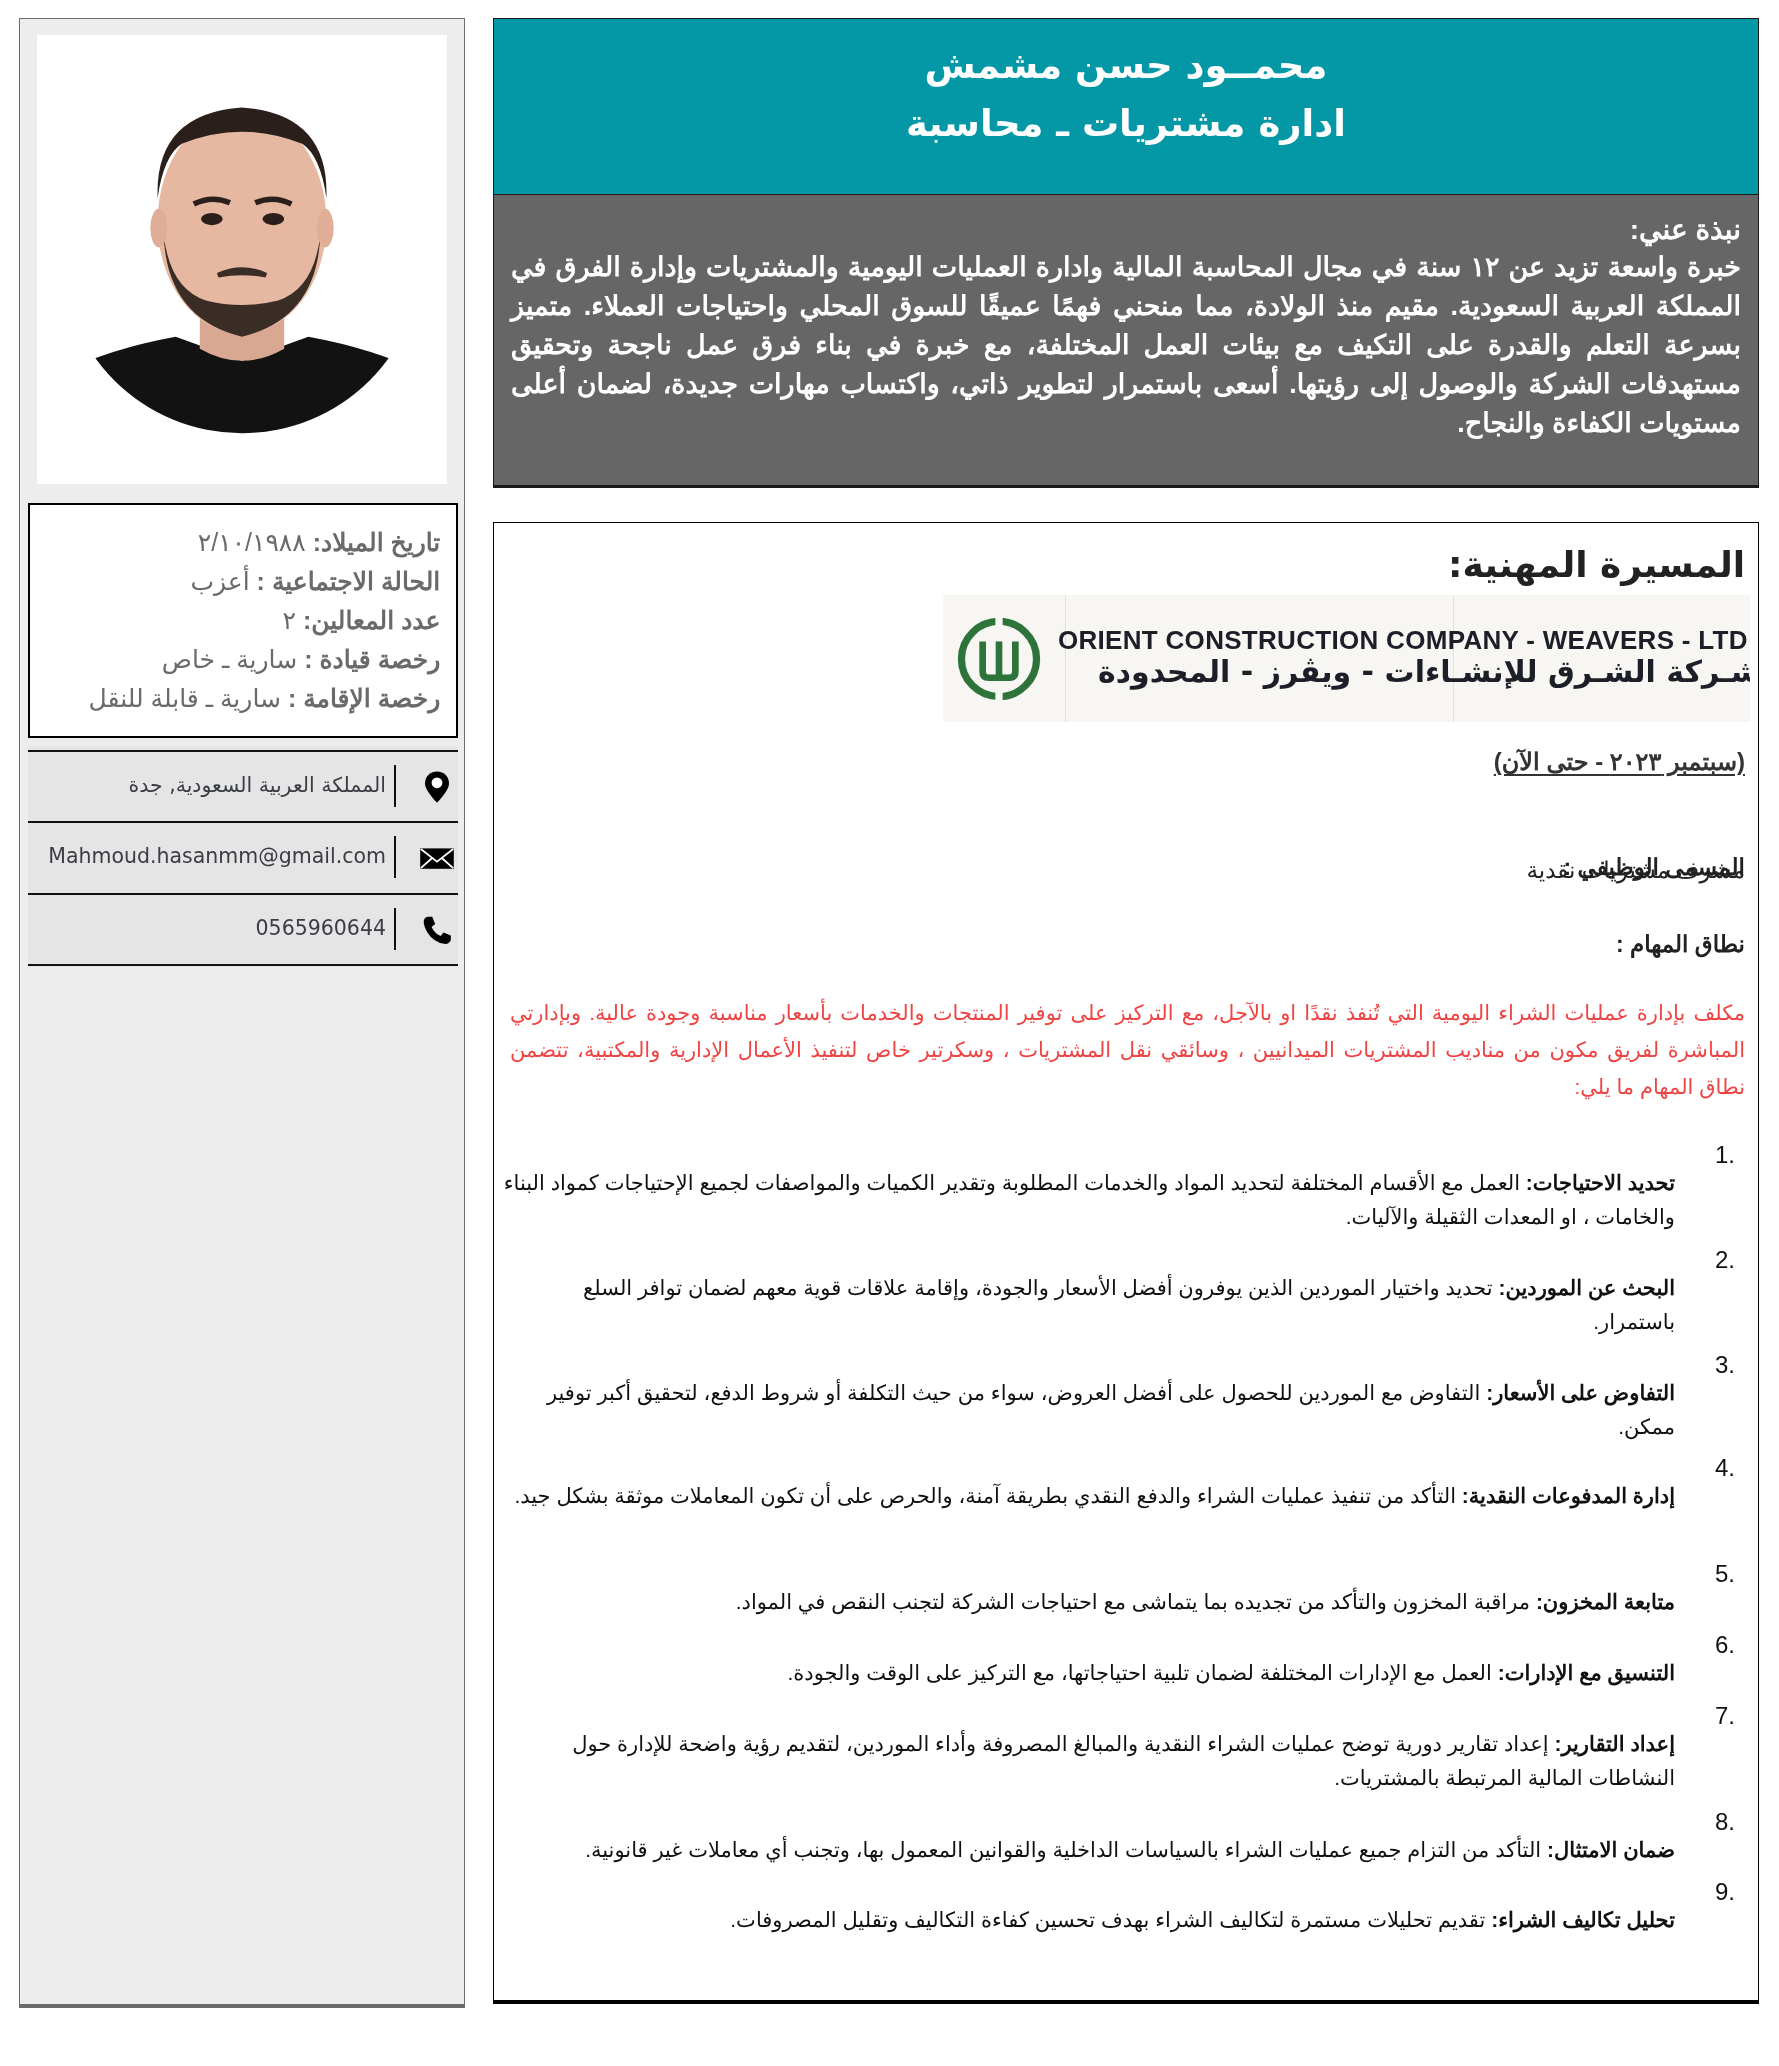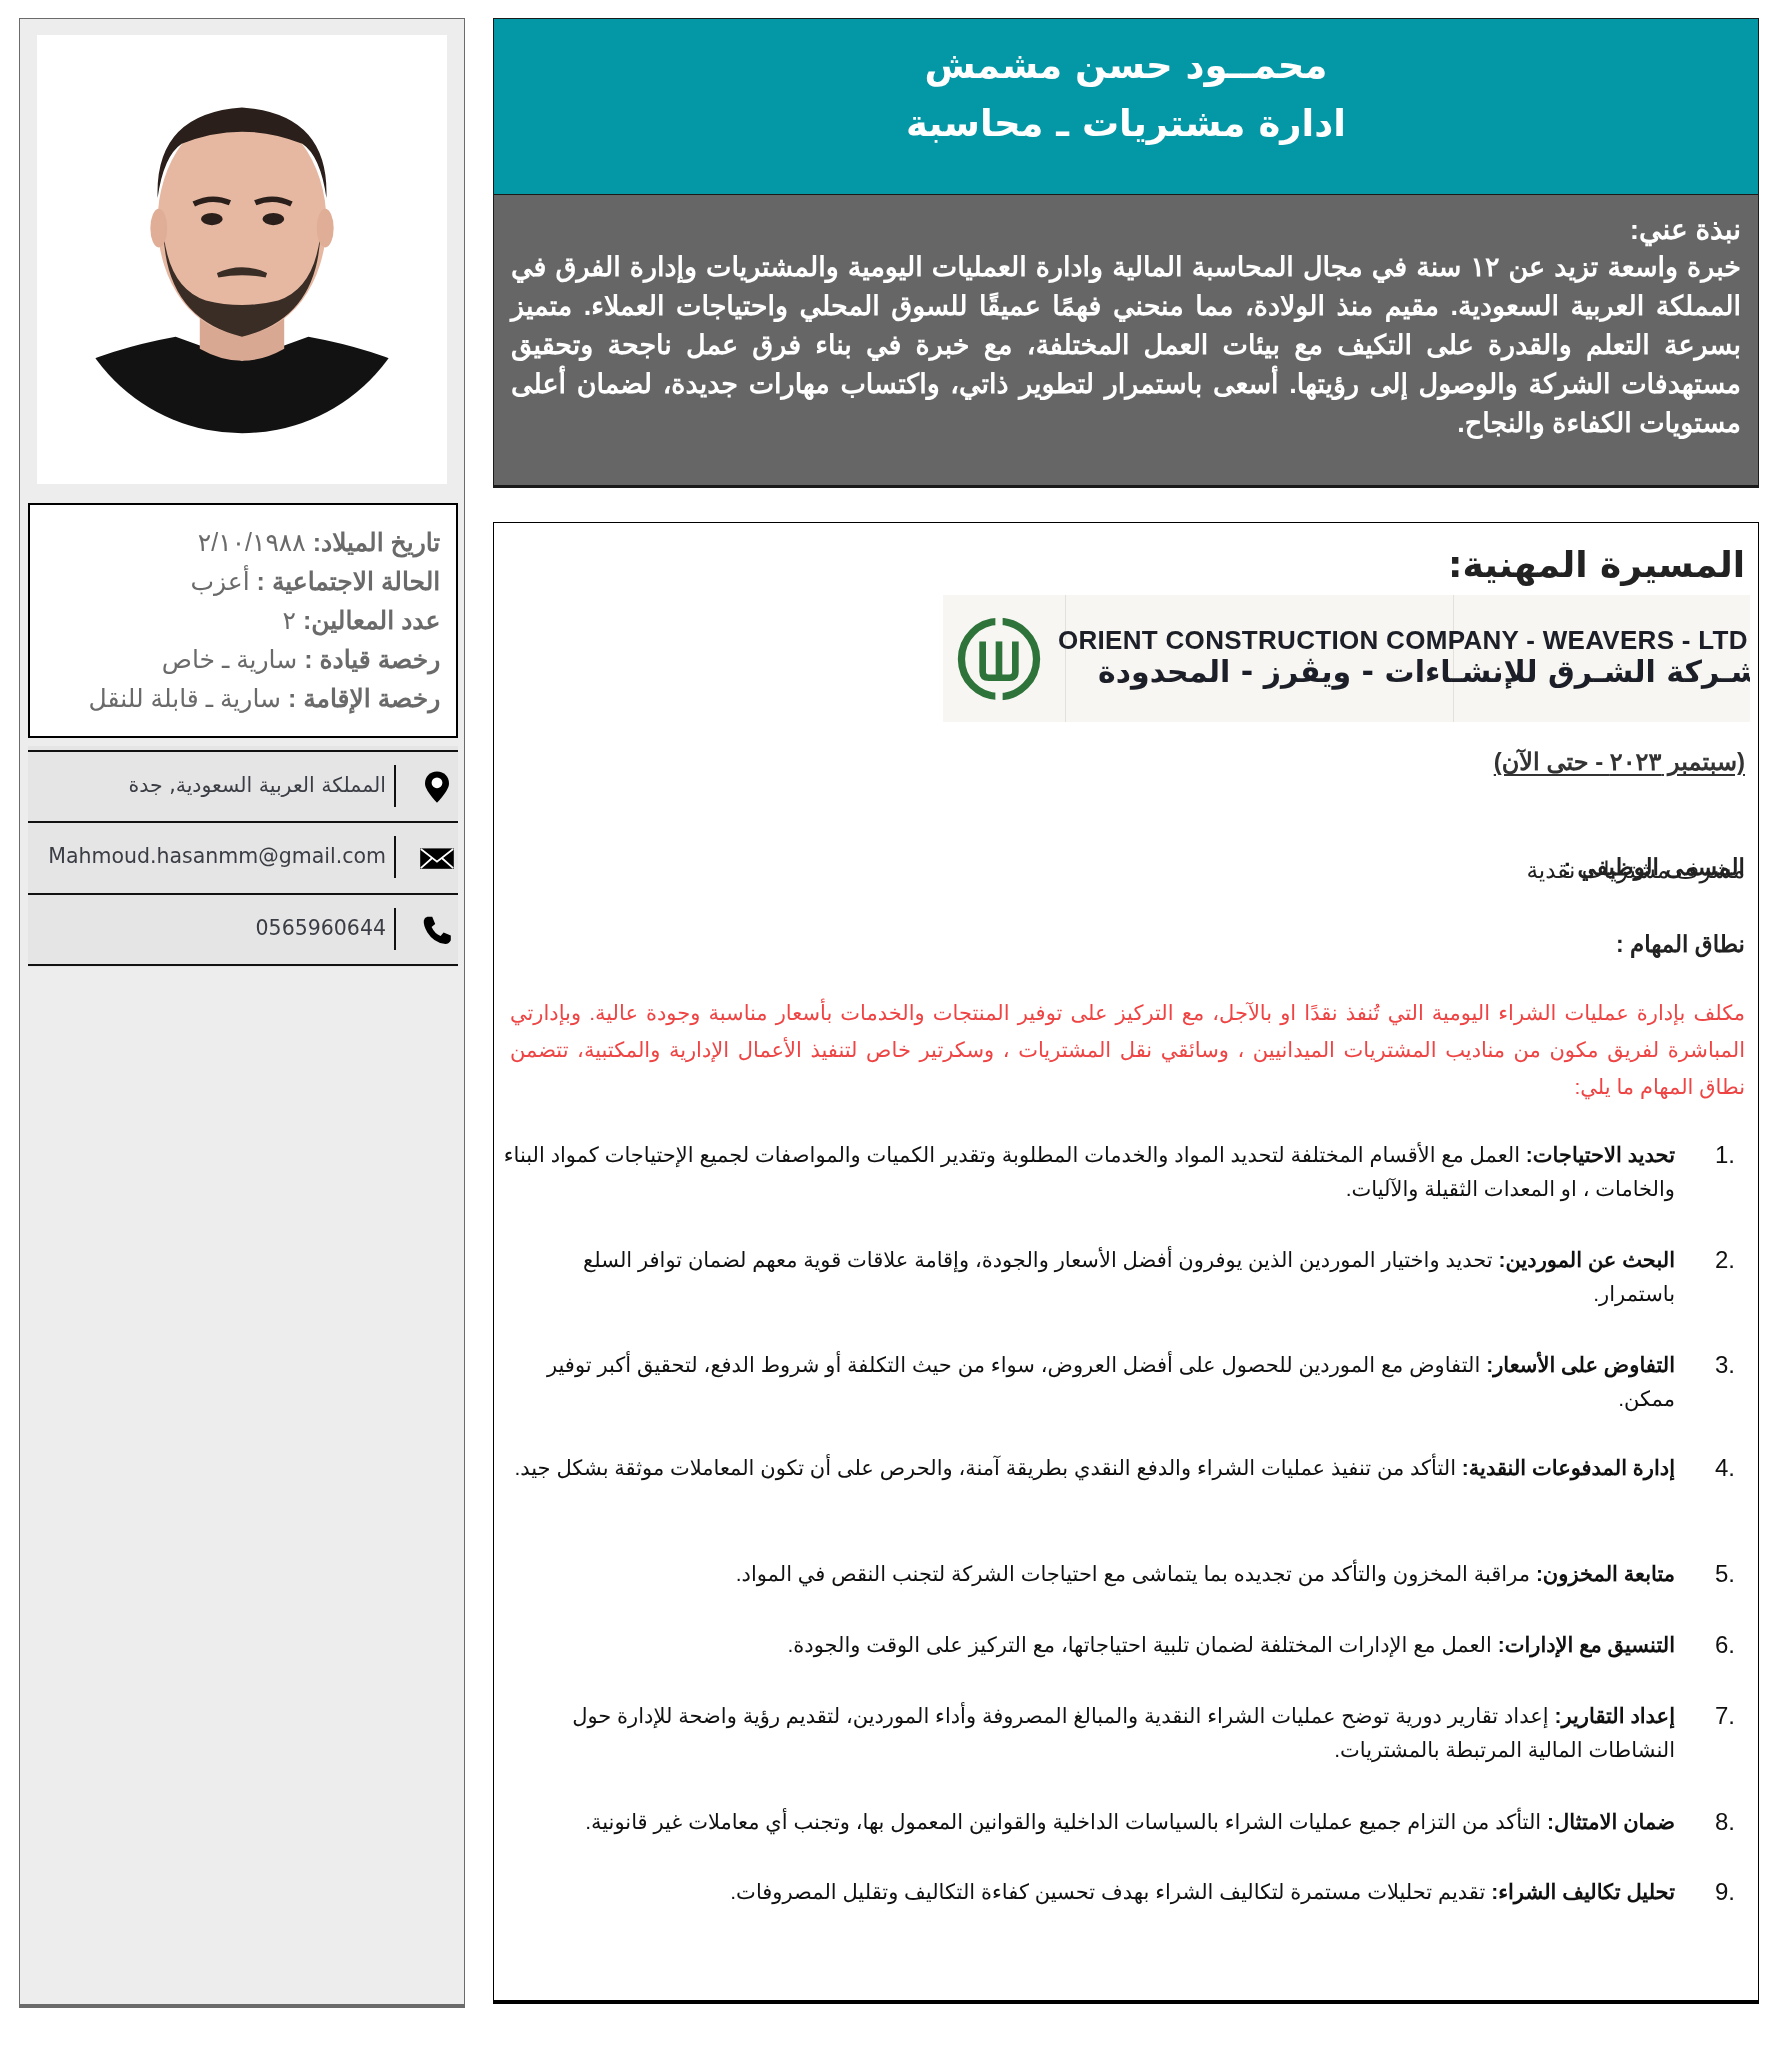--- a/index.html
+++ b/index.html
@@ -95,21 +95,21 @@
   #scope-label { right:35px; top:931px; font-size:23px; font-weight:bold; color:#222; }
   #scope-para {
     left:510px; right:35px; width:auto; top:994px; font-size:21px; line-height:37px;
     color:#ef4444; white-space:normal; text-align:justify; text-align-last:right; direction:rtl;
   }
   .task {
     position:absolute; left:498px; width:1249px; direction:rtl;
     font-family:"Liberation Sans", sans-serif; font-size:21px; line-height:34px; color:#111;
   }
   .task .num { position:absolute; right:12px; top:0; width:36px; text-align:right; direction:ltr; font-size:24px; }
-  .task .txt { margin-right:72px; }
+  .task .txt { margin-right:72px;margin-top:28px; }
   .task .txt b { font-weight:bold; }
 </style>
 </head>
 <body>
 
 <div id="sidebar" class="abs"></div>
 
 <div id="photo-frame" class="abs">
   <svg width="410" height="449" viewBox="0 0 680 744">
     <defs>

